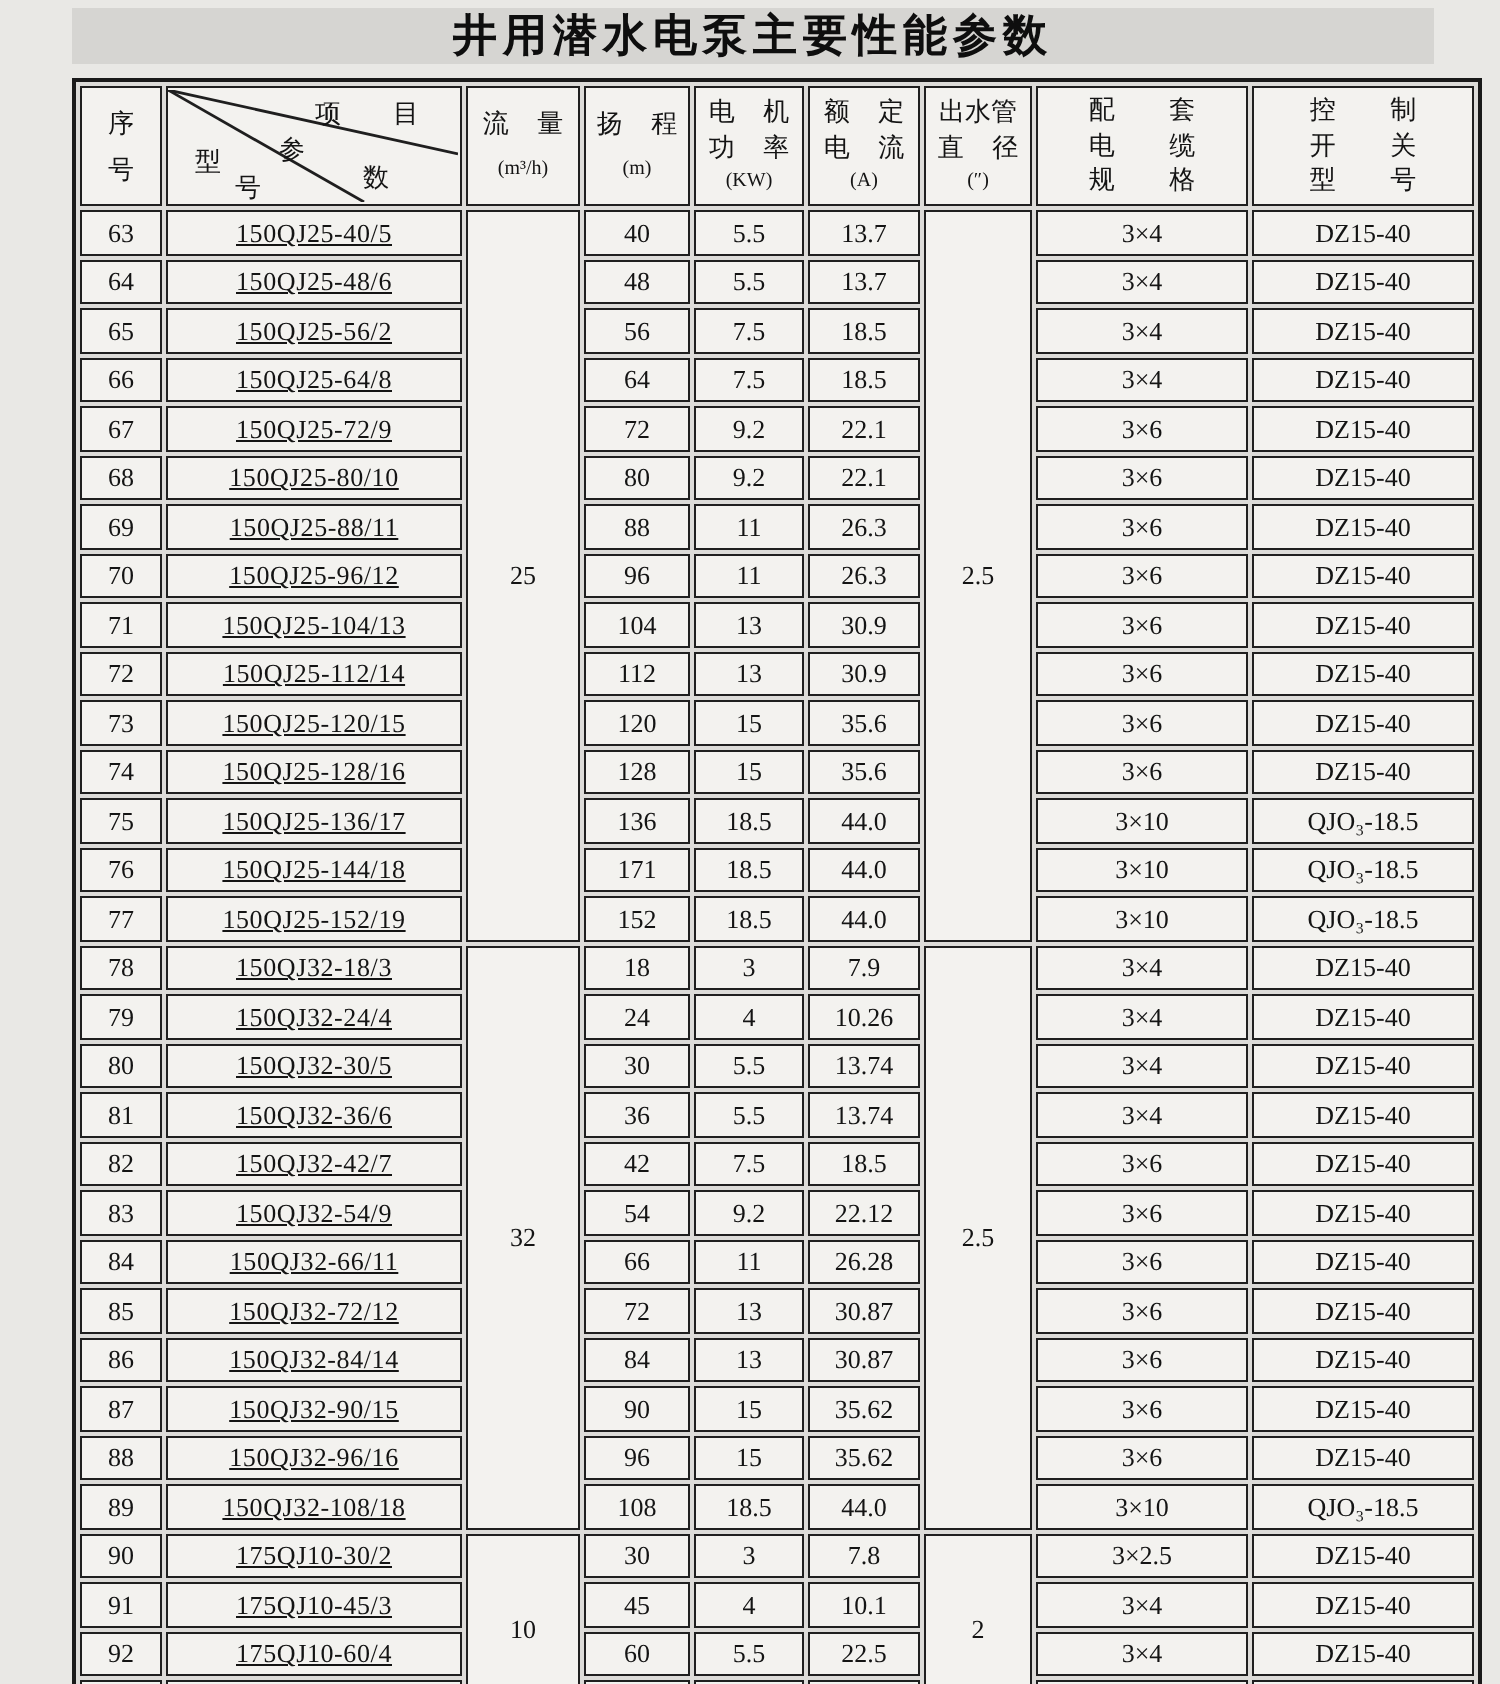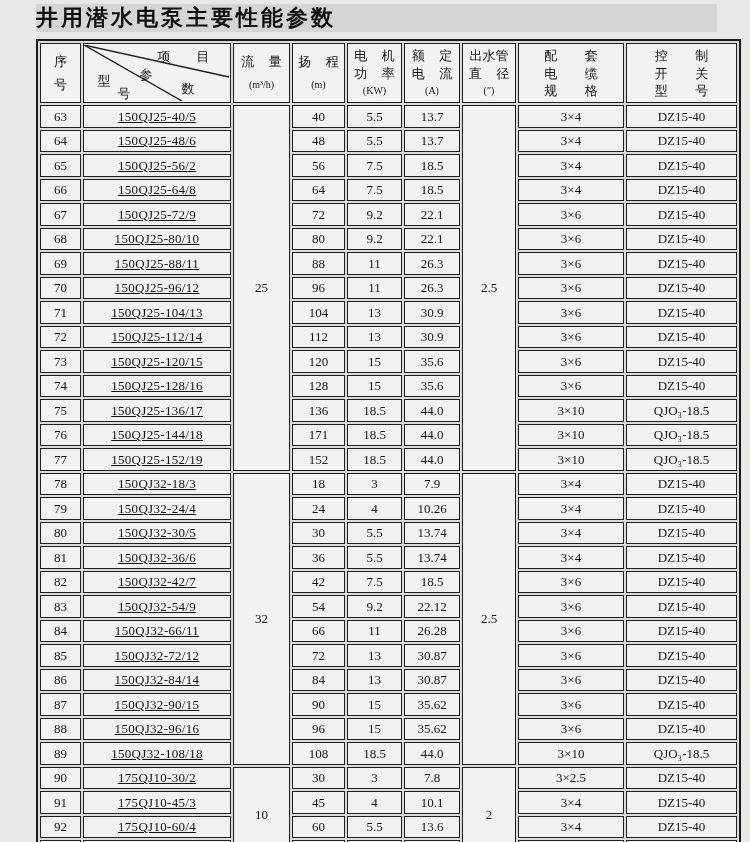--- a/index.html
+++ b/index.html
@@ -8,21 +8,21 @@
     background:#e9e8e5;
     font-family:"Liberation Serif","DejaVu Serif",serif;
     color:#141414;
     -webkit-font-smoothing:antialiased;
   }
   .page{position:relative;width:750px;height:842px;overflow:hidden;}
 
   .title-bar{
     position:absolute;left:36px;top:4px;width:681px;height:28px;
     background:#d6d5d2;
-    display:flex;align-items:center;justify-content:flex-start;
+    display:flex;align-items:center;justify-content:center;
   }
   .title-bar h1{
     margin:0;font-size:22px;font-weight:bold;letter-spacing:3px;color:#0e0e0e;
     font-family:"Liberation Serif","DejaVu Serif",serif;
   }
 
   table.spec{
     position:absolute;left:36px;top:39px;
     width:681px;
     border-collapse:separate;border-spacing:2px;
@@ -40,21 +40,21 @@
   }
   table.spec thead th{height:58px;font-weight:normal;}
   table.spec tbody td{height:20.5px;}
 
   td.model{text-align:left;padding-left:13px;font-size:13px;letter-spacing:0.3px;text-decoration:underline;}
   .num{font-size:13.5px;}
 
   .hwrap{display:flex;flex-direction:column;justify-content:space-evenly;height:56px;}
   .hline{white-space:nowrap;}
   .spread{letter-spacing:1.1em;margin-right:-1.1em;}
-  .spread-wide{letter-spacing:2.1em;margin-right:-2.1em;}
+  .spread-wide{letter-spacing:2.1em;margin-right:-2.1em;font-family:Liberation Mono, monospace;}
   .unit{font-size:10px;}
 
   .diagcell{padding:0;}
   .diagcell svg{display:block;}
   .diagcell line{stroke:#1f1f1f;stroke-width:1.4;}
   .diagcell text{font-size:13px;fill:#141414;font-family:"Liberation Serif","DejaVu Serif",serif;}
 </style>
 </head>
 <body>
 
@@ -411,21 +411,21 @@
           <td class="num">4</td>
           <td class="num">10.1</td>
           <td class="num">3×4</td>
           <td class="num">DZ15-40</td>
         </tr>
         <tr>
           <td class="num">92</td>
           <td class="model">175QJ10-60/4</td>
           <td class="num">60</td>
           <td class="num">5.5</td>
-          <td class="num">13.6</td>
+          <td class="num">22.5</td>
           <td class="num">3×4</td>
           <td class="num">DZ15-40</td>
         </tr>
         <tr>
           <td class="num">93</td>
           <td class="model">175QJ10-90/6</td>
           <td class="num">90</td>
           <td class="num">7.5</td>
           <td class="num">18.4</td>
           <td class="num">3×6</td>

